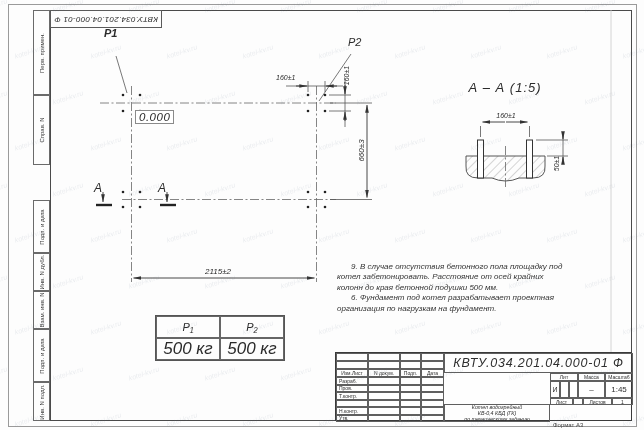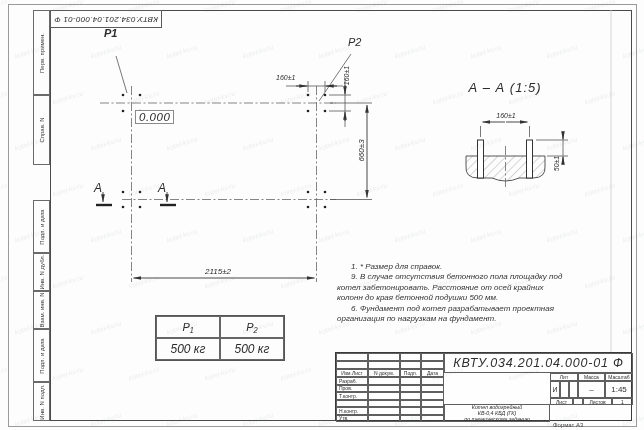--- a/index.html
+++ b/index.html
@@ -28,21 +28,21 @@
         font-style:italic;letter-spacing:.5px;z-index:3;}
   .axis-label{font-size:11px;font-style:italic;letter-spacing:1px;}
   .cutA{font-size:12px;font-style:italic;}
   .sec-title{font-size:13px;font-style:italic;letter-spacing:1px;text-align:center;}
   
   .loads{left:155px;top:315px;width:130px;height:46px;border:1px solid #555;display:grid;
          grid-template-columns:1fr 1fr;grid-template-rows:1fr 1fr;}
   .loads div{border:0.6px solid #666;display:flex;align-items:center;justify-content:center;
          font-style:italic;}
   .loads .hd{font-size:11px;}
-  .loads .vl{font-size:12px;}
+  .loads .vl{font-size:17px;}
   
   .notes{left:337px;top:262px;width:230px;font-size:8px;line-height:10.4px;font-style:italic;color:#333;}
   .notes div{text-indent:14px;}
   
   .tblock{left:335px;top:352px;width:297px;height:69px;border:1.6px solid #3a3a3a;background:rgba(255,255,255,.35);}
   .tc{position:absolute;box-sizing:border-box;border:0.7px solid #5f5f5f;overflow:hidden;
       display:flex;align-items:center;justify-content:center;font-size:5px;color:#2f2f2f;}
   .tc.lbl{justify-content:flex-start;padding-left:2px;}
   .docnum{font-size:12.5px;font-style:italic;letter-spacing:.8px;font-weight:500;}
   .ttitle{font-size:10.5px;line-height:10.5px;font-style:italic;text-align:center;}
@@ -191,21 +191,20 @@
   <div class="abs dim rot" style="left:544px;top:160px;width:24px;text-align:center;">50±1</div>
 
   <div class="abs loads">
     <div class="hd">P₁</div>
     <div class="hd">P₂</div>
     <div class="vl">500 кг</div>
     <div class="vl">500 кг</div>
   </div>
 
   <div class="abs notes">
-    <div>1. * Размер для справок.</div>
     <div>9. В случае отсутствия бетонного пола площадку под котел забетонировать. Расстояние от осей крайних колонн до края бетонной подушки 500 мм.</div>
     <div>6. Фундамент под котел разрабатывает проектная организация по нагрузкам на фундамент.</div>
   </div>
 
   <div class="abs tblock">
 
     <div class="tc" style="left:0;top:0;width:32px;height:8px;"></div>
     <div class="tc" style="left:32px;top:0;width:32px;height:8px;"></div>
     <div class="tc" style="left:64px;top:0;width:21px;height:8px;"></div>
     <div class="tc" style="left:85px;top:0;width:23px;height:8px;"></div>

